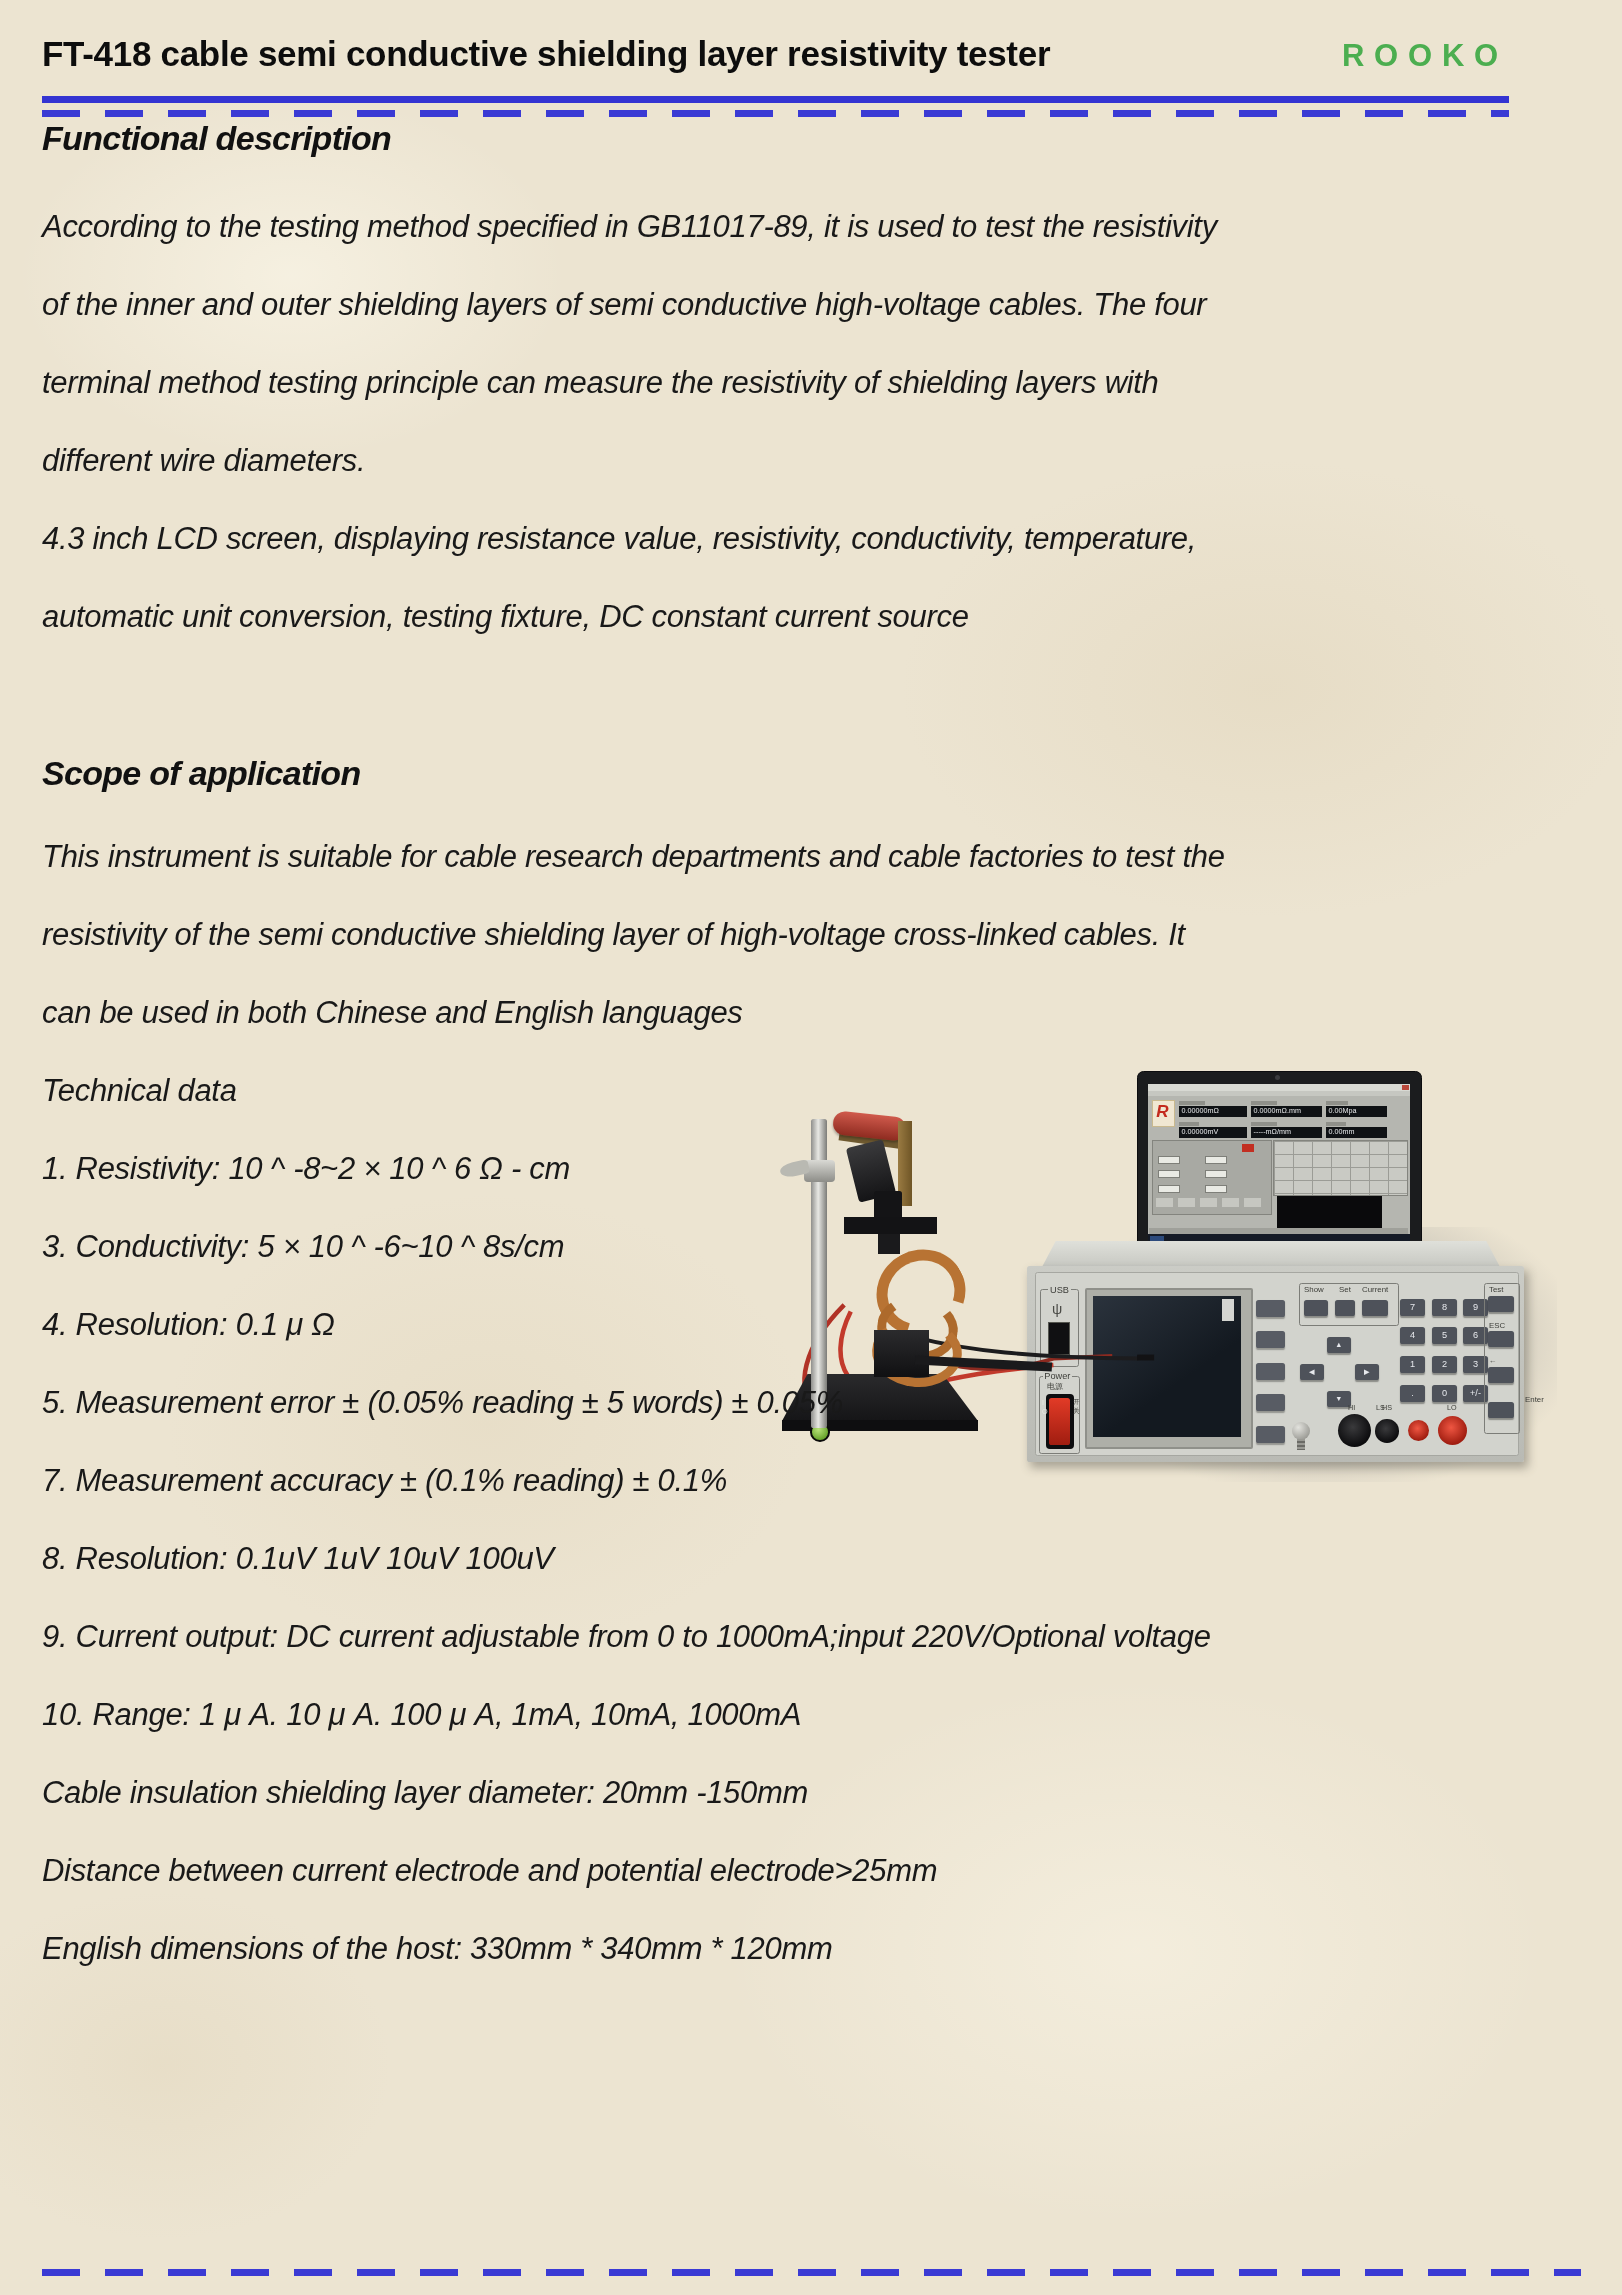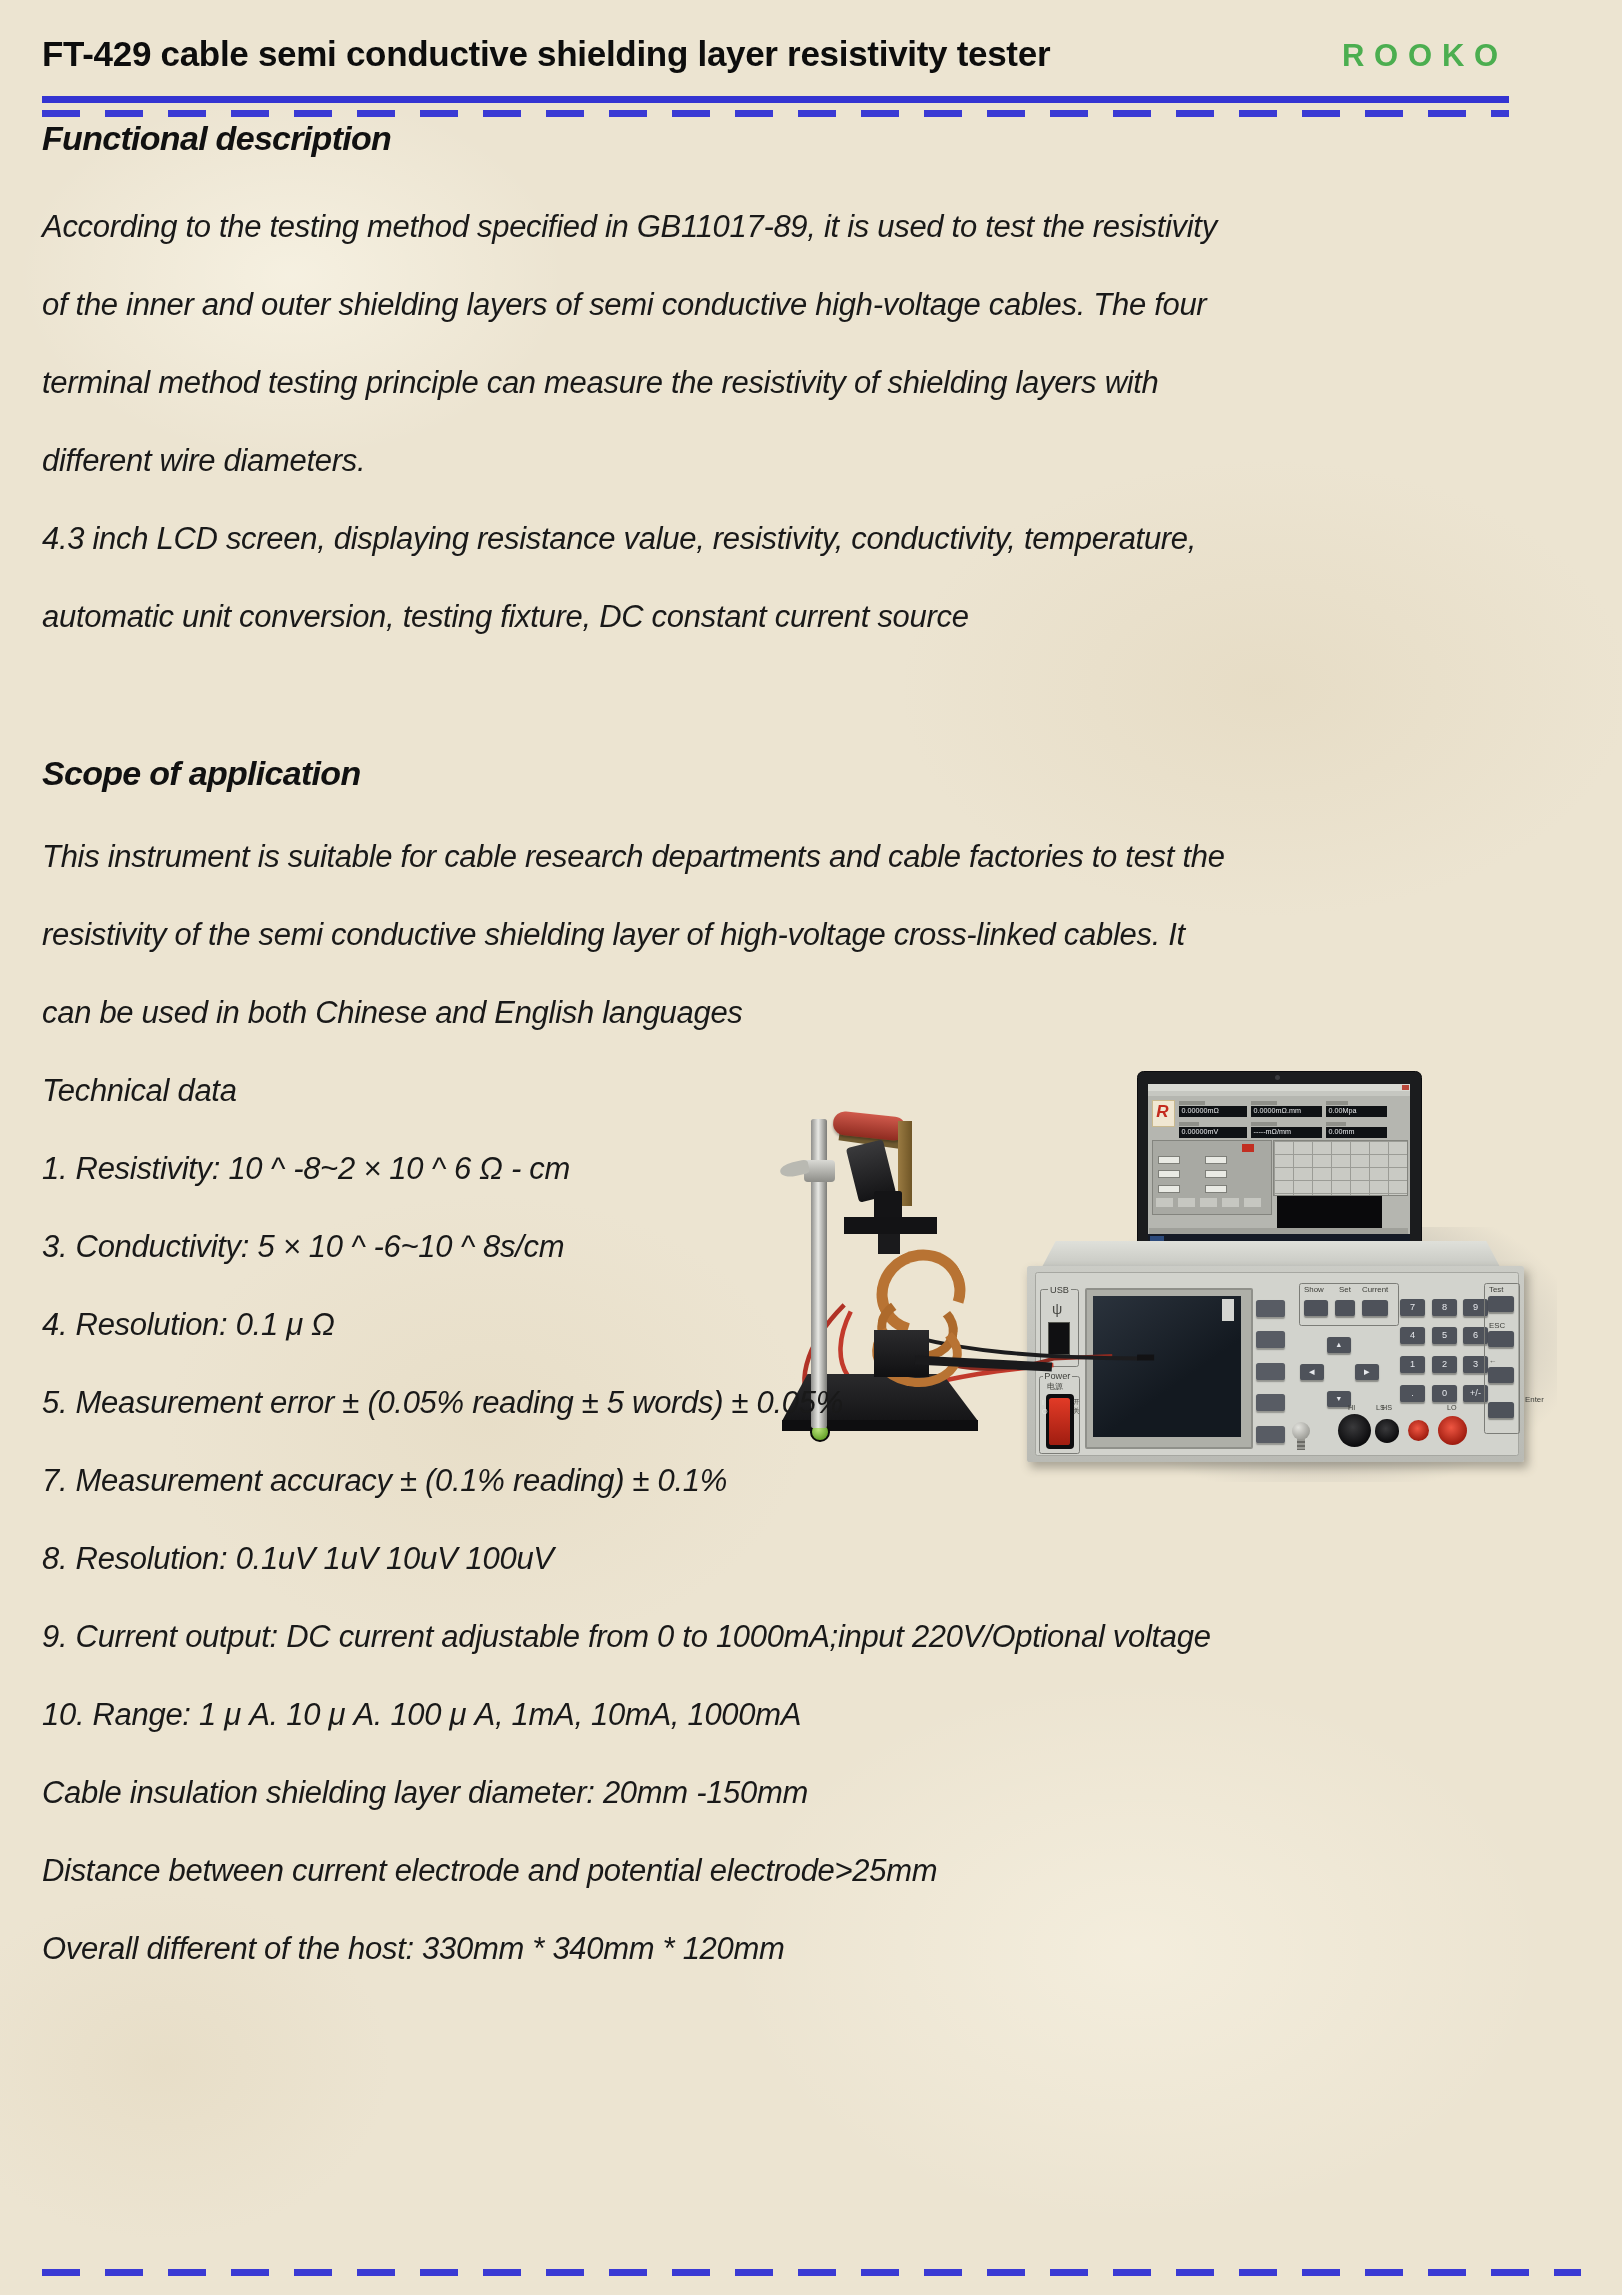--- a/index.html
+++ b/index.html
@@ -109,21 +109,21 @@
   .sw-black{left:531px;top:133px;width:105px;height:33px;background:#0a0a0c;}
   .sw-status{left:403px;top:165px;width:259px;height:5.9px;background:#9fa09a;}
   .sw-task{left:402px;top:171px;width:262px;height:7.9px;background:#141a26;}
   .sw-start{left:404px;top:173px;width:14.4px;height:5.2px;background:#2c4a7c;}
 </style>
 </head>
 <body>
 
 <div class="page">
 
-  <div class="title">FT-429 cable semi conductive shielding layer resistivity tester</div>
+  <div class="title">FT-418 cable semi conductive shielding layer resistivity tester</div>
   <div class="brand">ROOKO</div>
   <div class="rule-solid"></div>
   <div class="rule-dashed top"></div>
 
   <div class="h2" style="top:750px;line-height:46px;"></div>
   <div class="h2" style="top:115px;line-height:46px;">Functional description</div>
   <div class="para" style="top:188px;">
       <div class="line">According to the testing method specified in GB11017-89, it is used to test the resistivity</div>
       <div class="line">of the inner and outer shielding layers of semi conductive high-voltage cables. The four</div>
       <div class="line">terminal method testing principle can measure the resistivity of shielding layers with</div>
@@ -141,21 +141,21 @@
       <div class="line">1. Resistivity: 10 ^ -8~2 × 10 ^ 6 Ω - cm</div>
       <div class="line">3. Conductivity: 5 × 10 ^ -6~10 ^ 8s/cm</div>
       <div class="line">4. Resolution: 0.1 μ Ω</div>
       <div class="line">5. Measurement error ± (0.05% reading ± 5 words) ± 0.05%</div>
       <div class="line">7. Measurement accuracy ± (0.1% reading) ± 0.1%</div>
       <div class="line">8. Resolution: 0.1uV 1uV 10uV 100uV</div>
       <div class="line">9. Current output: DC current adjustable from 0 to 1000mA;input 220V/Optional voltage</div>
       <div class="line">10. Range: 1 μ A. 10 μ A. 100 μ A, 1mA, 10mA, 1000mA</div>
       <div class="line">Cable insulation shielding layer diameter: 20mm -150mm</div>
       <div class="line">Distance between current electrode and potential electrode&gt;25mm</div>
-      <div class="line">Overall different of the host: 330mm * 340mm * 120mm</div>
+      <div class="line">English dimensions of the host: 330mm * 340mm * 120mm</div>
     </div>
 
   <div class="rule-dashed bottom"></div>
 
   <div class="photo">
     <div class="shadow1"></div>
 
     <div class="lp-lid"></div>
     <div class="lp-cam"></div>
     <div class="lp-screen"></div>

